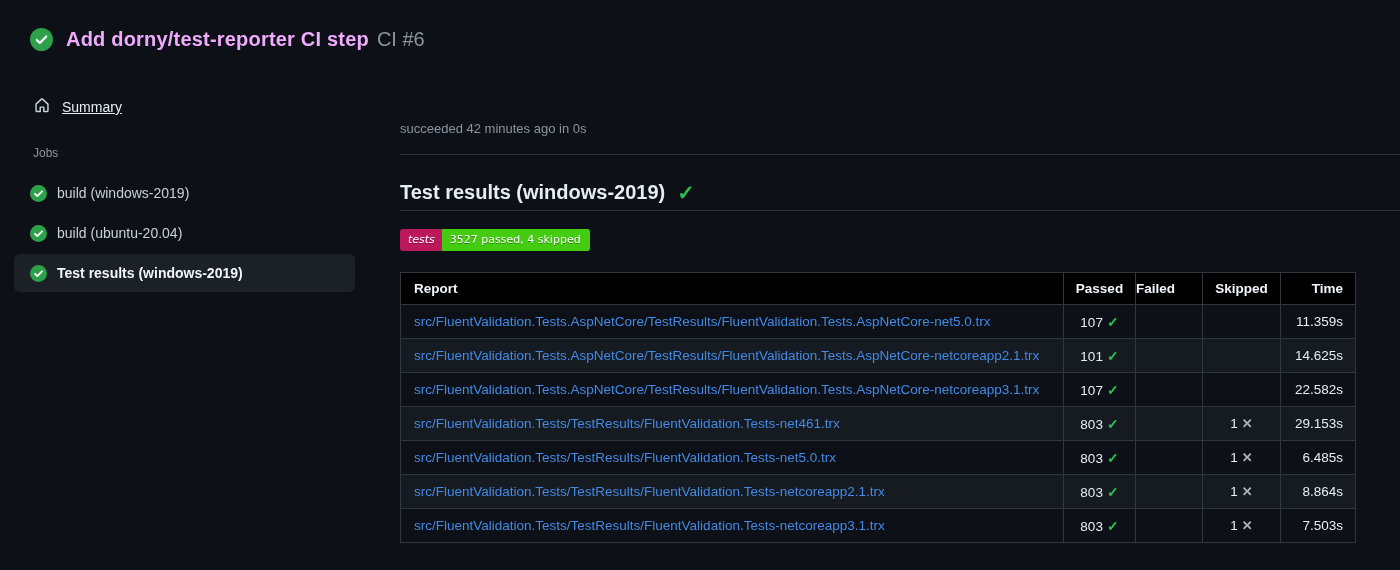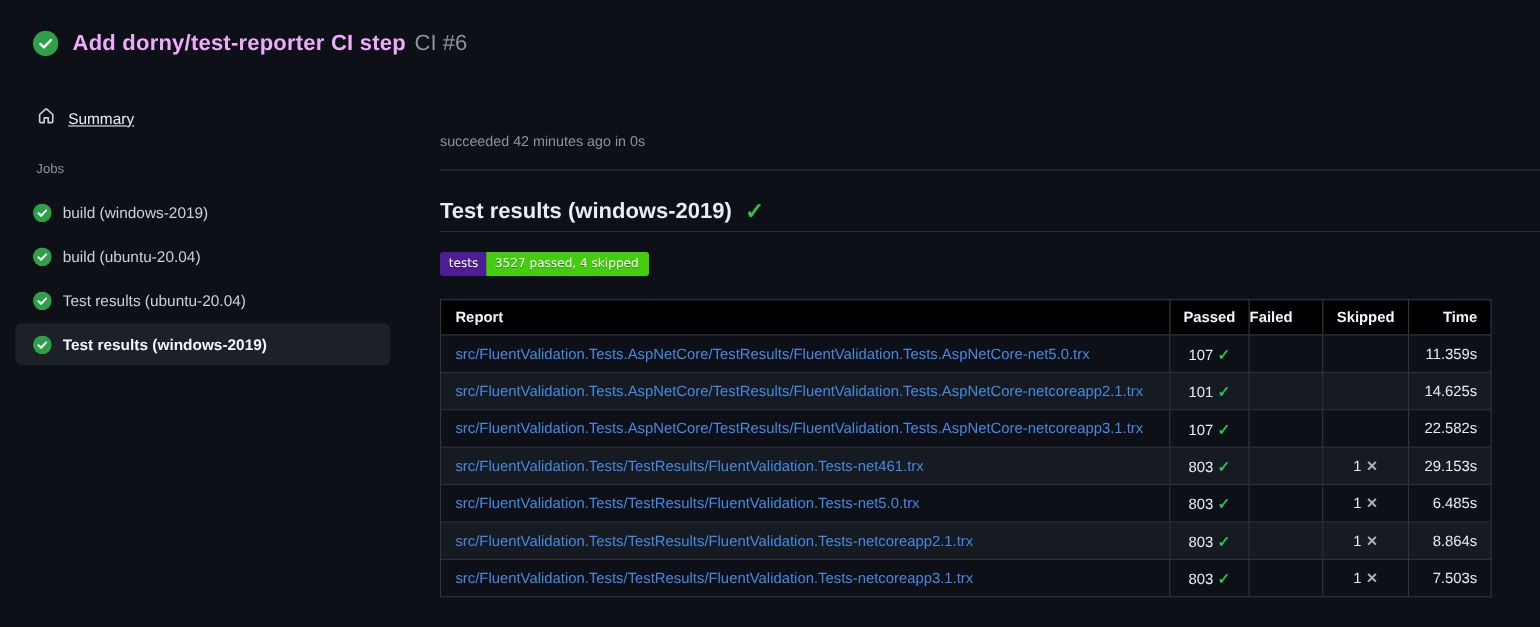--- a/index.html
+++ b/index.html
@@ -43,21 +43,21 @@
   .divider-1 { top:154px; }
   .divider-2 { top:210px; }
   .section-heading { position:absolute; top:181px; left:0; display:flex; align-items:center; }
   .section-title { font-size:20px; font-weight:700; color:#e6edf3; }
   .section-check { color:#2ebf4f; font-size:21px; font-weight:700; margin-left:12px; line-height:1; }
 
   
   .badge { position:absolute; top:229px; left:0; display:inline-flex; border-radius:3px; overflow:hidden;
            font-family:"DejaVu Sans", sans-serif; font-size:11px; color:#ffffff;
            text-shadow:0 1px 0 rgba(0,0,0,.35); cursor:pointer; }
-  .badge-label { background:#4c1d95; padding:4px 7px 5px 8px; }
+  .badge-label { background:#be185d; padding:4px 7px 5px 8px;font-style:italic; }
   .badge-value { background:#44cc11; padding:4px 9px 5px 8px; }
 
   
   .results-table { position:absolute; top:272px; left:0; border-collapse:collapse; table-layout:fixed; }
   .results-table th, .results-table td { border:1px solid #30363d; font-size:13.5px; overflow:hidden; white-space:nowrap; }
   .results-table th { height:32px; font-weight:700; color:#f0f6fc; background:#000000; }
   .results-table td { height:34px; background:#0d1117; }
   .results-table tbody tr:nth-child(even) td { background:#161b22; }
   th.col-report, td.col-report { width:663px; text-align:left; padding-left:13px; padding-right:10px; }
   th.col-passed, td.col-passed { width:72px; text-align:center; }
@@ -109,29 +109,20 @@
         <div class="job-item">
           <span class="job-check">
             <svg width="17" height="17" viewBox="0 0 16 16">
               <circle cx="8" cy="8" r="8" fill="#2ea04a"></circle>
               <path d="M4.7 8.3l2.2 2.2 4.4-4.6" stroke="#ffffff" stroke-width="1.7" fill="none" stroke-linecap="round" stroke-linejoin="round"></path>
             </svg>
           </span>
           <span class="job-label">build (ubuntu-20.04)</span>
         </div>
 
-        <div class="job-item">
-          <span class="job-check">
-            <svg width="17" height="17" viewBox="0 0 16 16">
-              <circle cx="8" cy="8" r="8" fill="#2ea04a"></circle>
-              <path d="M4.7 8.3l2.2 2.2 4.4-4.6" stroke="#ffffff" stroke-width="1.7" fill="none" stroke-linecap="round" stroke-linejoin="round"></path>
-            </svg>
-          </span>
-          <span class="job-label">Test results (ubuntu-20.04)</span>
-        </div>
 
         <div class="job-item selected">
           <span class="job-check">
             <svg width="17" height="17" viewBox="0 0 16 16">
               <circle cx="8" cy="8" r="8" fill="#2ea04a"></circle>
               <path d="M4.7 8.3l2.2 2.2 4.4-4.6" stroke="#ffffff" stroke-width="1.7" fill="none" stroke-linecap="round" stroke-linejoin="round"></path>
             </svg>
           </span>
           <span class="job-label">Test results (windows-2019)</span>
         </div>

